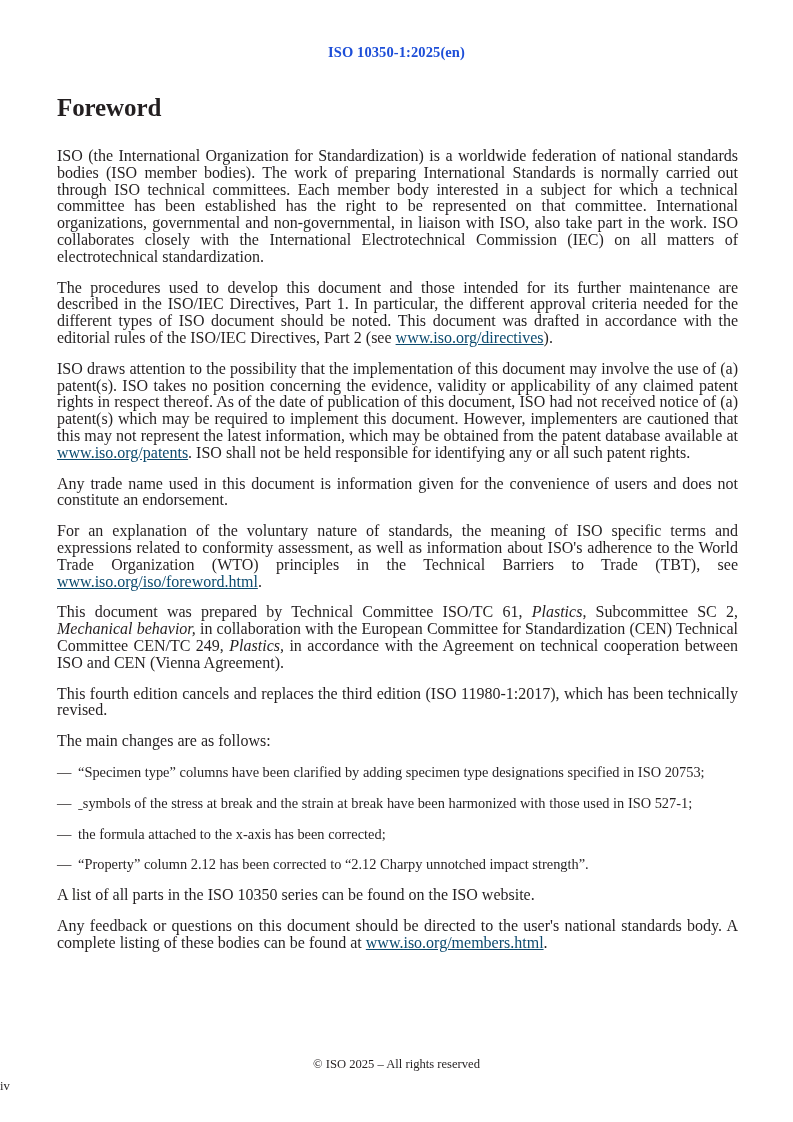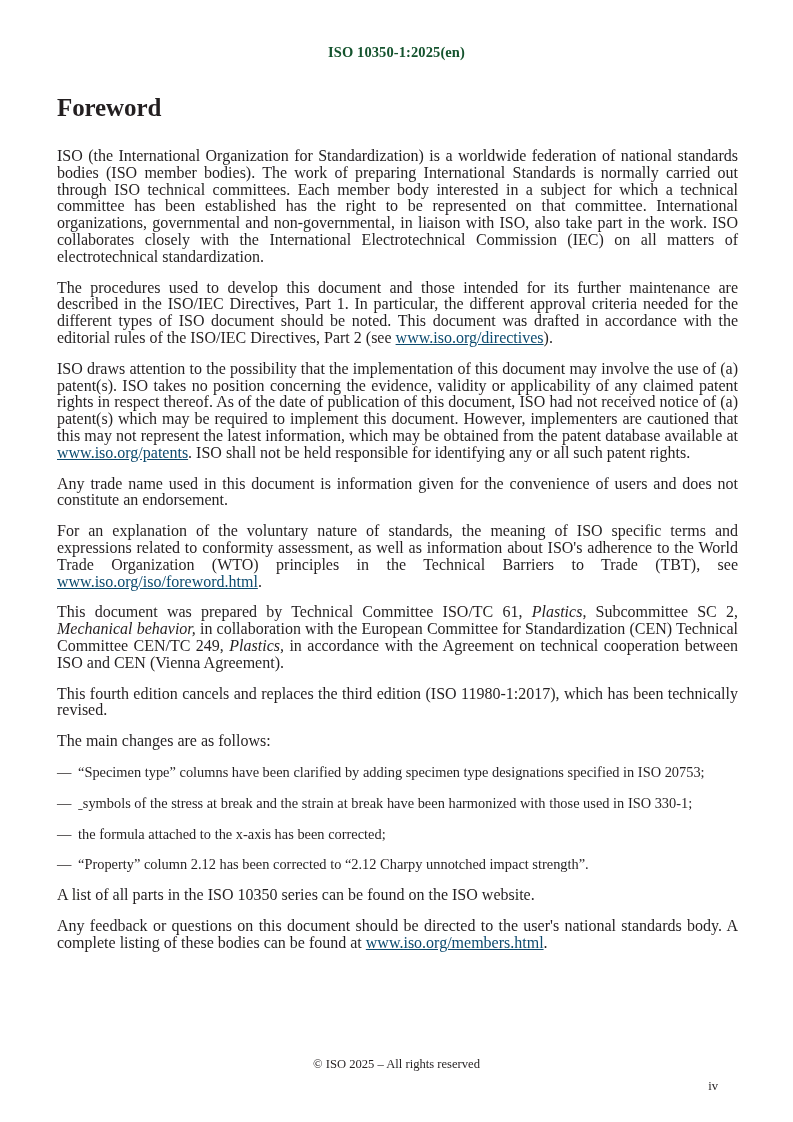--- a/index.html
+++ b/index.html
@@ -24,21 +24,21 @@
   
   .doc-header {
     position: absolute;
     top: 44px;
     left: 0;
     width: 793px;
     text-align: center;
     font-weight: bold;
     font-size: 14.5px;
     letter-spacing: 0.1px;
-    color: #14532d;
+    color: #1d4ed8;
   }
 
   
   .content {
     position: absolute;
     top: 78px;
     left: 57px;
     width: 681px;
   }
 
@@ -95,21 +95,21 @@
     width: 793px;
     text-align: center;
     font-size: 12.6px;
     color: #231f20;
   }
   .page-number {
     position: absolute;
     bottom: 28px;
     left: 0;
     width: 718px;
-    text-align: right;
+    text-align: left;
     font-size: 12.6px;
     color: #231f20;
   }
 </style>
 </head>
 <body>
 
 <div class="page">
 
   <div class="doc-header">ISO 10350-1:2025(en)</div>
@@ -129,21 +129,21 @@
     <p class="para"><span>For an explanation of the voluntary nature of standards, the meaning of ISO specific terms and expressions related to conformity assessment, as well as information about ISO's adherence to the World Trade Organization (WTO) principles in the Technical Barriers to Trade (TBT), see </span><a class="link" href="#">www.iso.org/iso/foreword.html</a><span>.</span></p>
 
     <p class="para"><span>This document was prepared by Technical Committee ISO/TC 61, </span><span class="ital">Plastics</span><span>, Subcommittee SC 2, </span><span class="ital">Mechanical behavior,</span><span> in collaboration with the European Committee for Standardization (CEN) Technical Committee CEN/TC 249, </span><span class="ital">Plastics,</span><span> in accordance with the Agreement on technical cooperation between ISO and CEN (Vienna Agreement).</span></p>
 
     <p class="para">This fourth edition cancels and replaces the third edition (ISO 11980-1:2017), which has been technically revised.</p>
 
     <p class="para">The main changes are as follows:</p>
 
     <ul class="change-list">
       <li><span class="dash">—</span><span>“Specimen type” columns have been clarified by adding specimen type designations specified in ISO 20753;</span></li>
-      <li><span class="dash">—</span><span>ˍsymbols of the stress at break and the strain at break have been harmonized with those used in ISO 330-1;</span></li>
+      <li><span class="dash">—</span><span>ˍsymbols of the stress at break and the strain at break have been harmonized with those used in ISO 527-1;</span></li>
       <li><span class="dash">—</span><span>the formula attached to the x-axis has been corrected;</span></li>
       <li><span class="dash">—</span><span>“Property” column 2.12 has been corrected to “2.12 Charpy unnotched impact strength”.</span></li>
     </ul>
 
     <p class="para">A list of all parts in the ISO 10350 series can be found on the ISO website.</p>
 
     <p class="para"><span>Any feedback or questions on this document should be directed to the user's national standards body. A complete listing of these bodies can be found at </span><a class="link" href="#">www.iso.org/members.html</a><span>.</span></p>
 
   </div>
 

